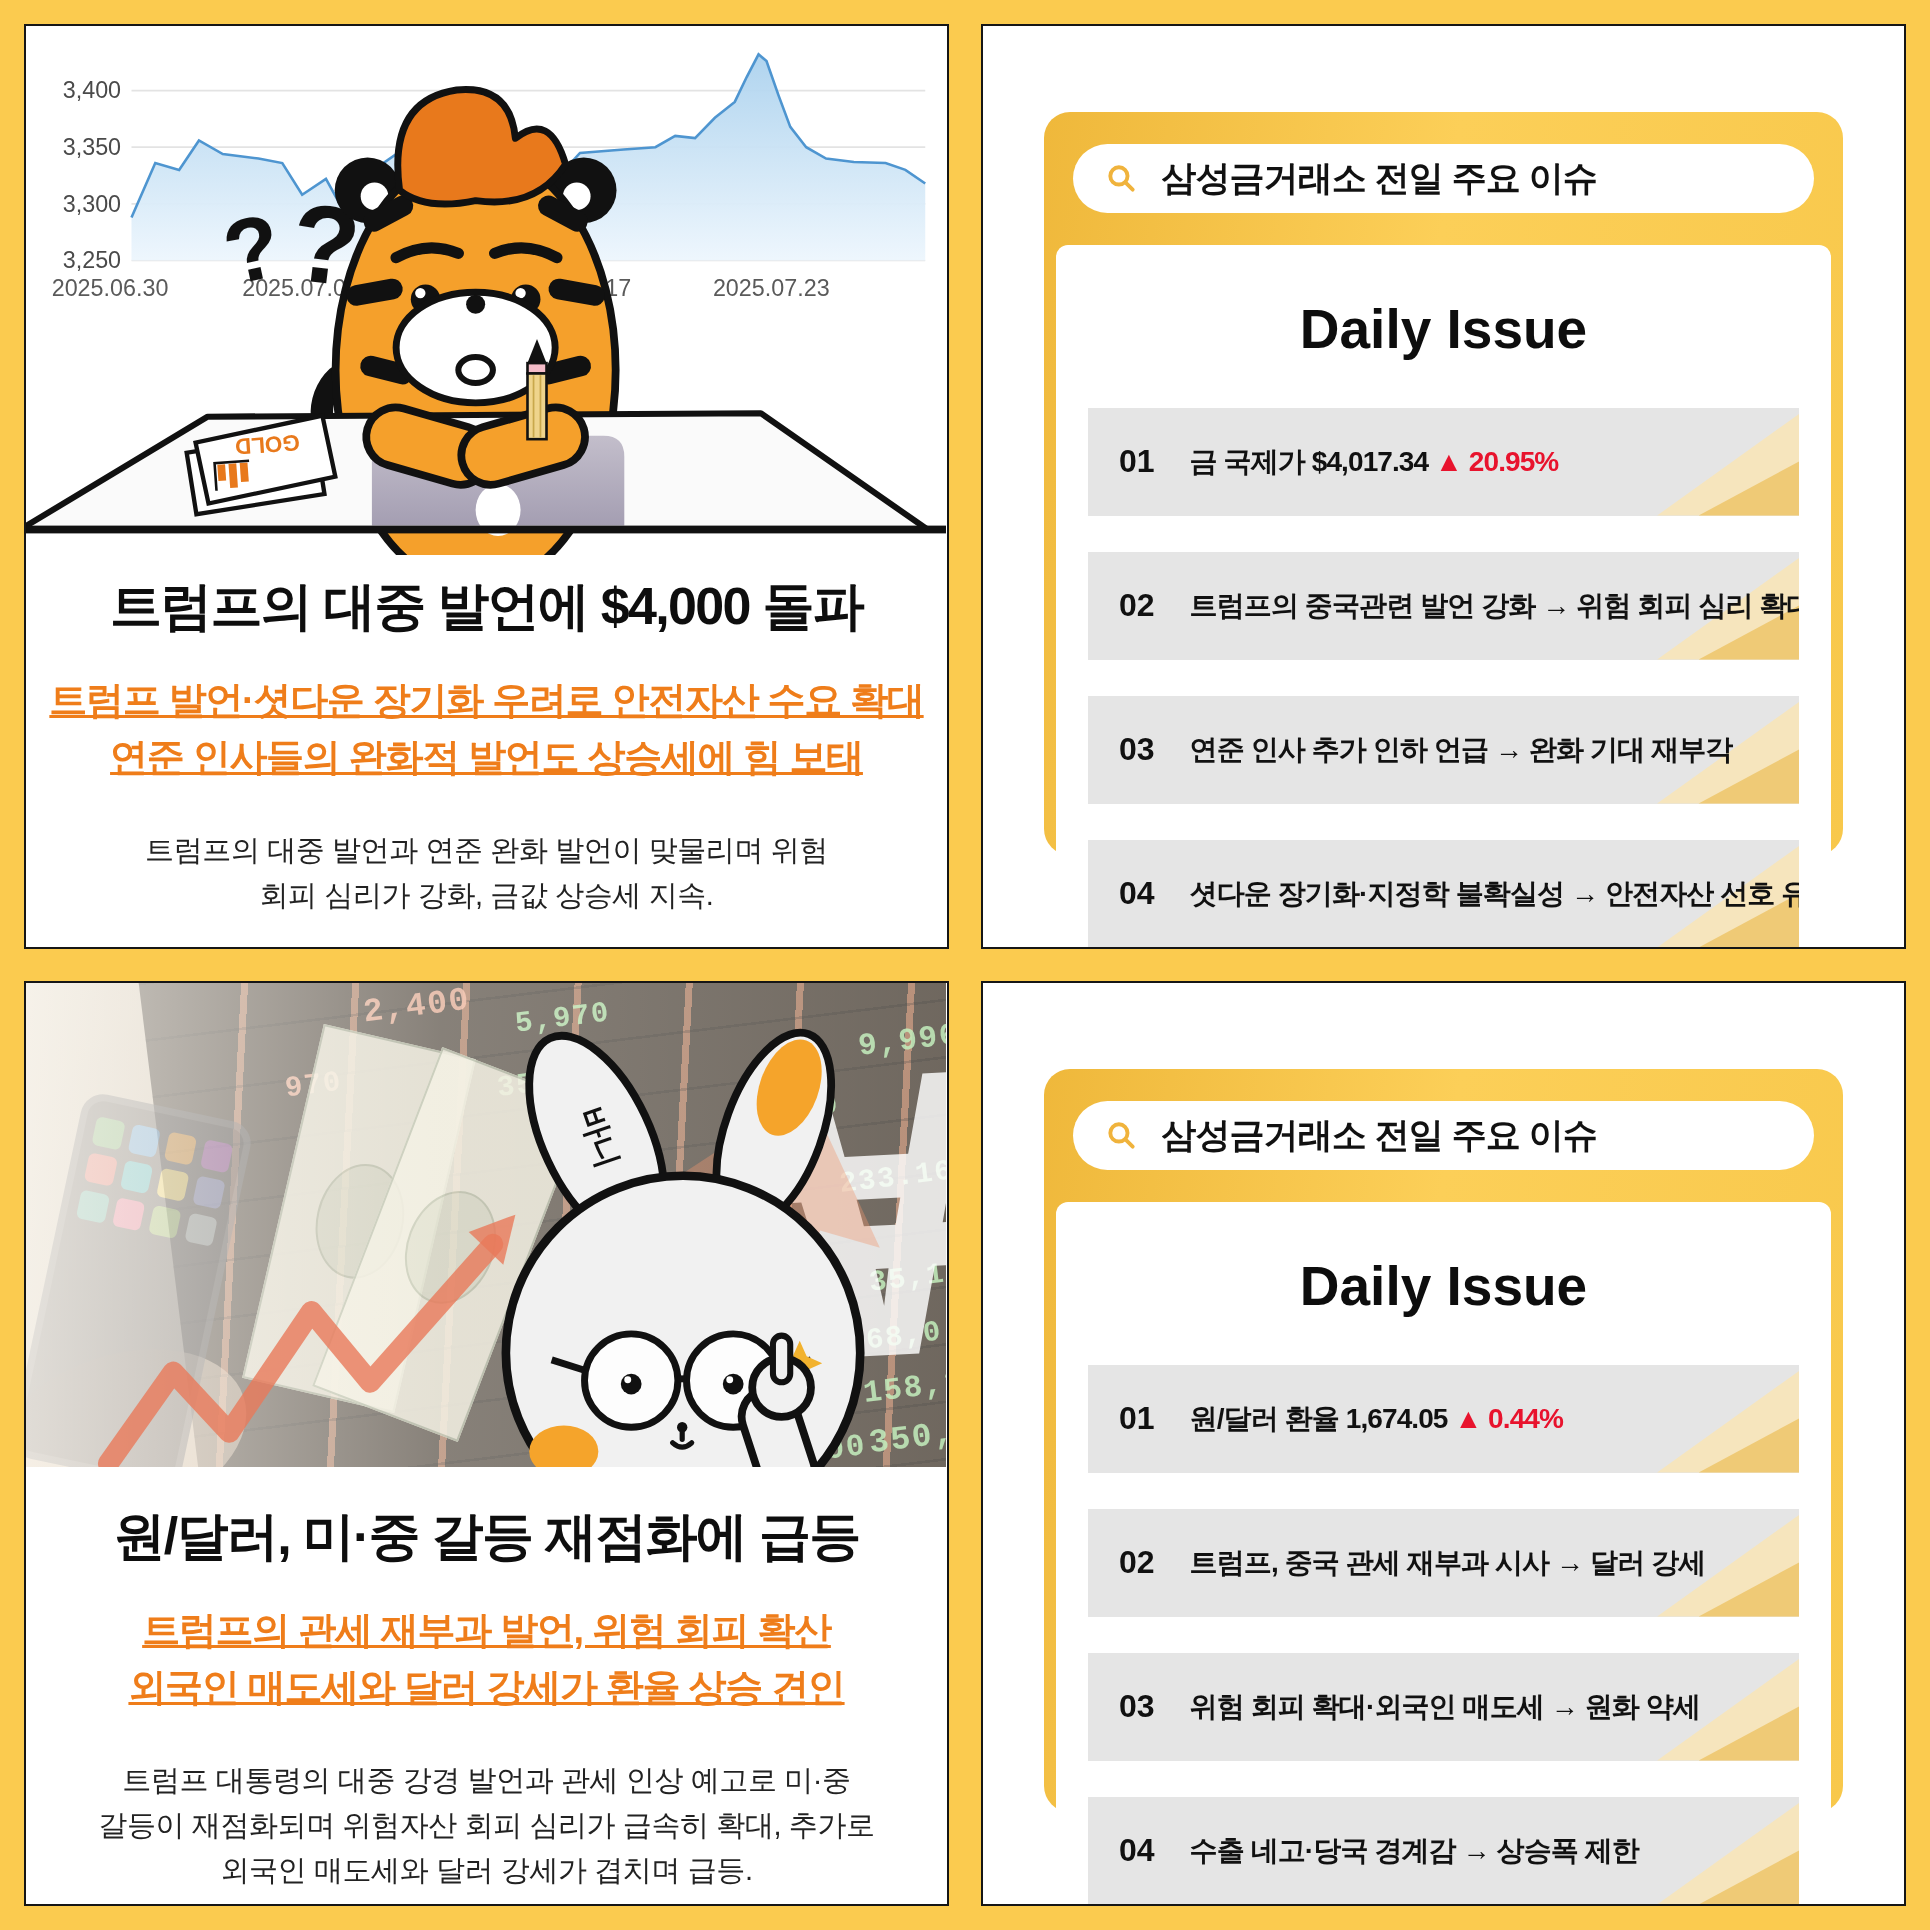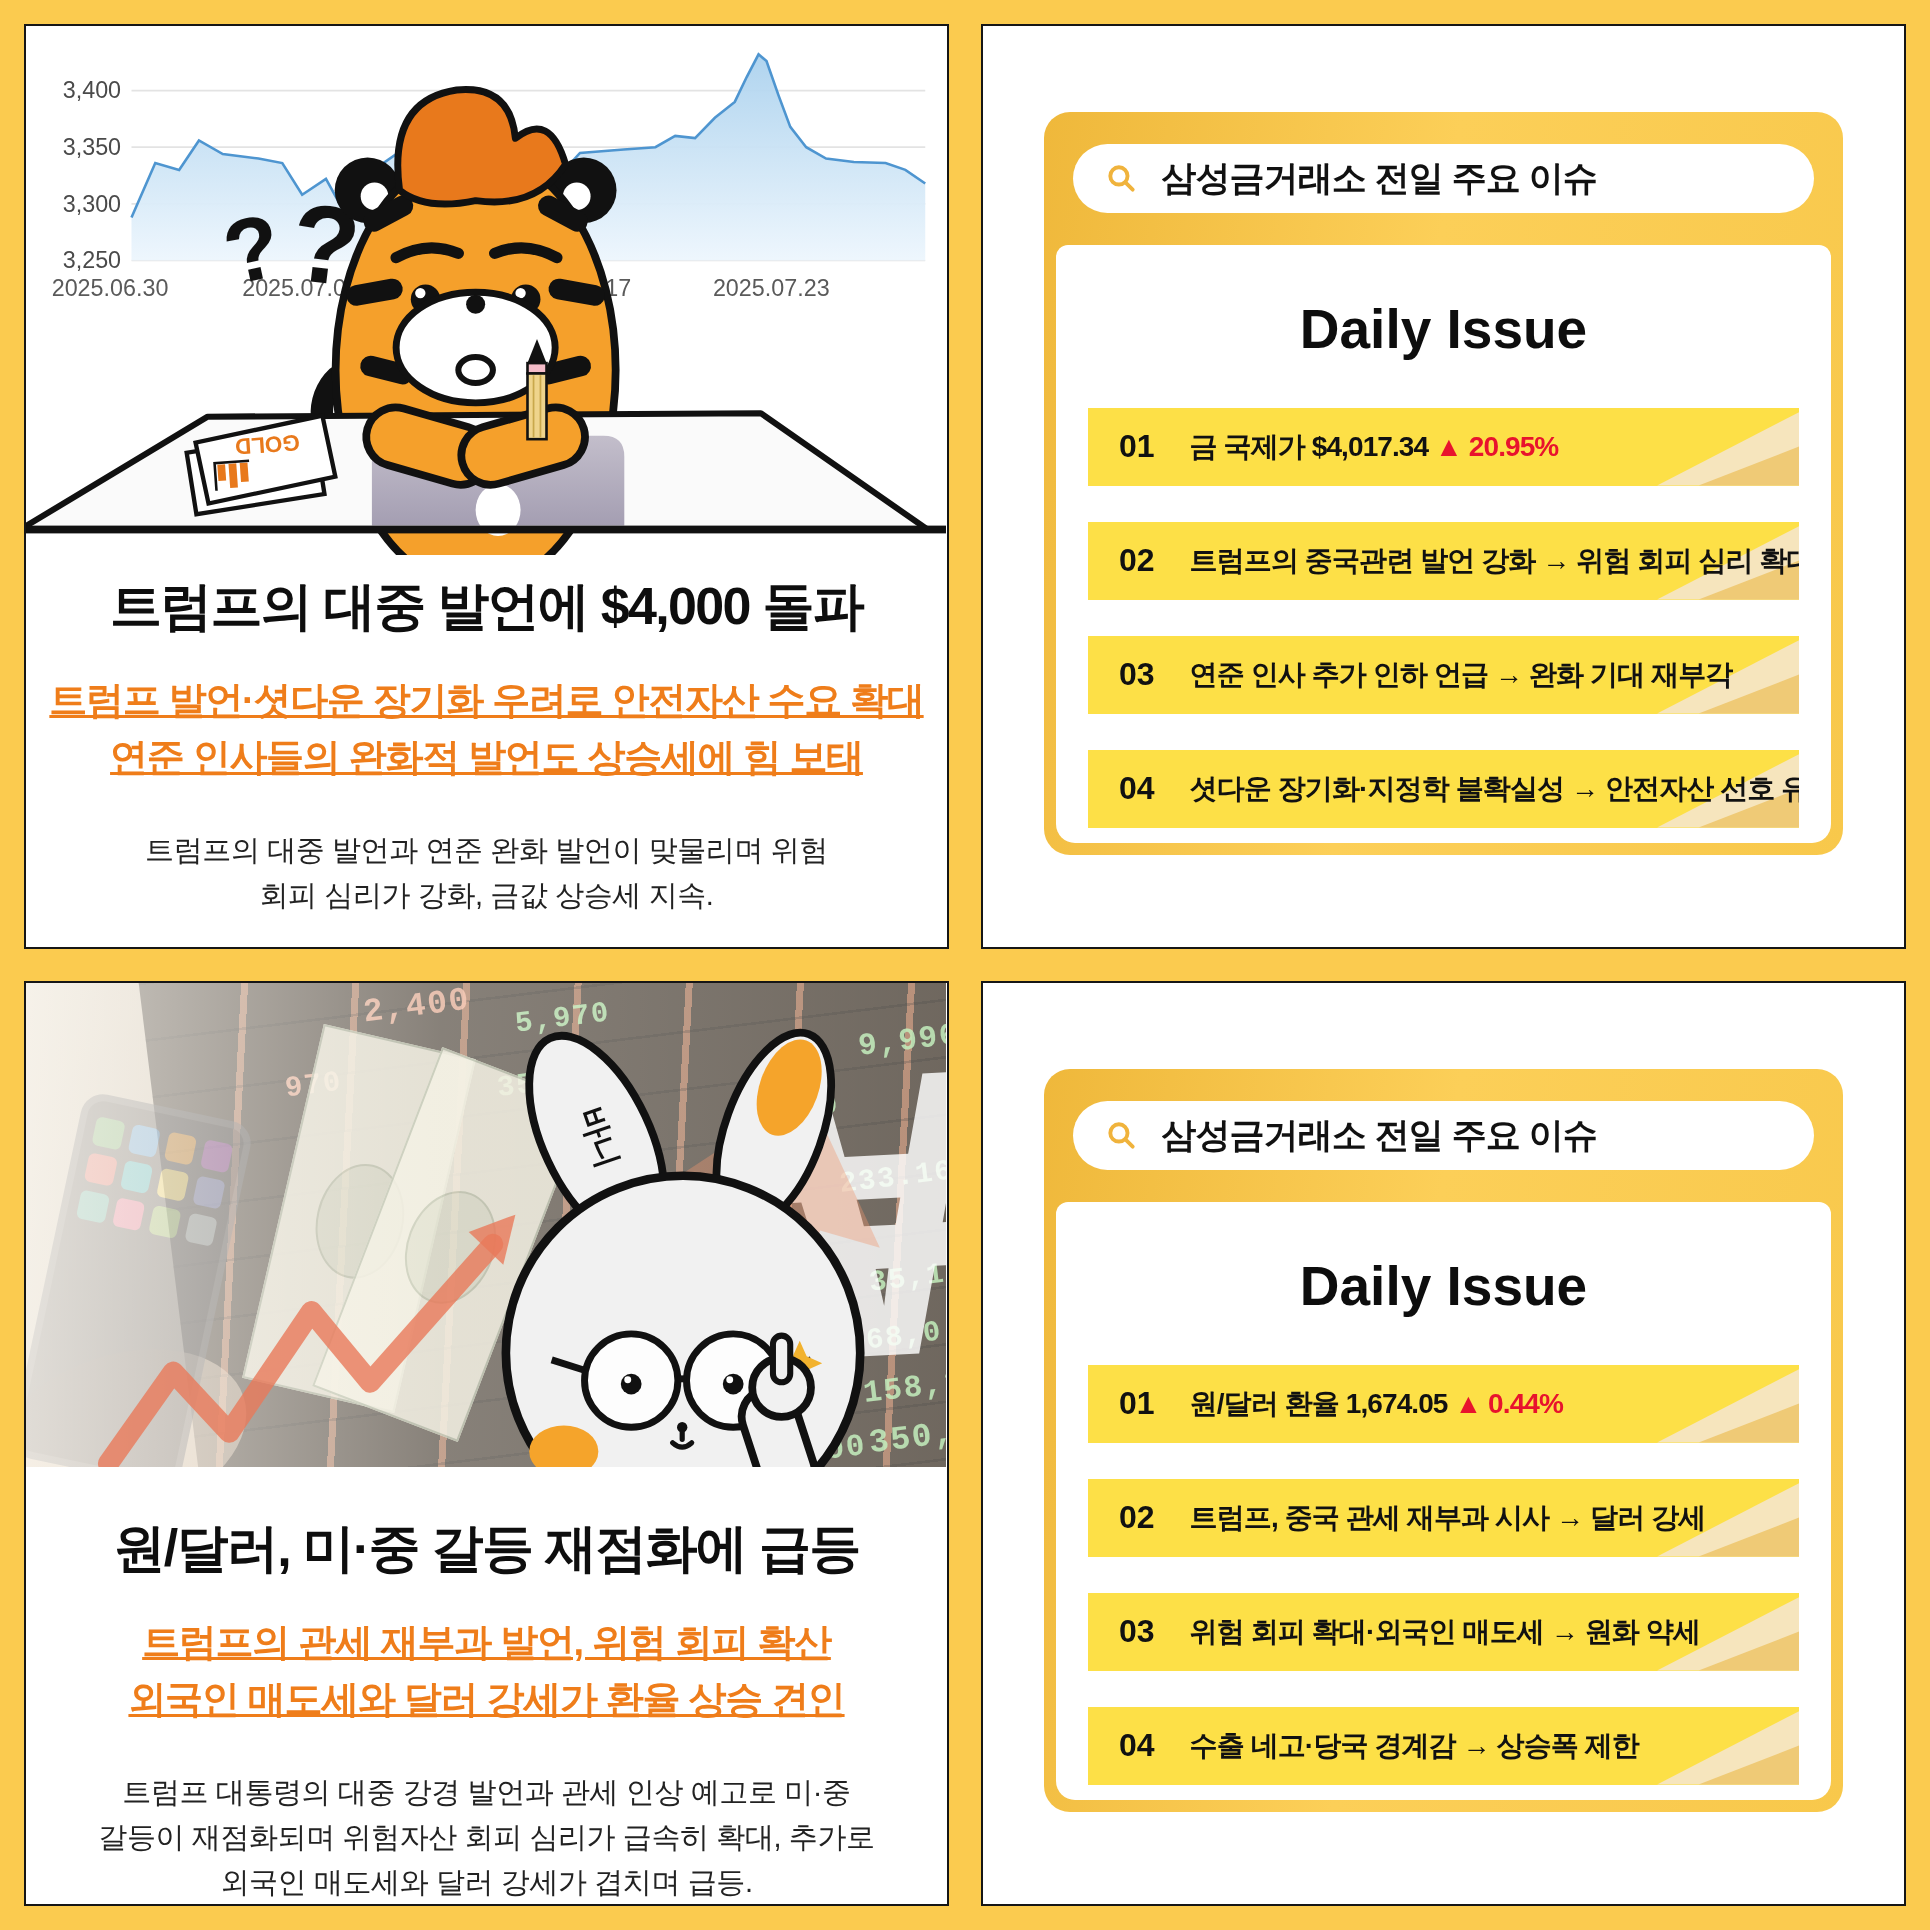--- a/index.html
+++ b/index.html
@@ -54,21 +54,21 @@
   .search-pill .label{font-size:35px;font-weight:700;color:#111;letter-spacing:-0.9px;white-space:nowrap;}
   .browser-body{
     flex:1;background:#ffffff;border-radius:12px 12px 19px 19px;
     padding:29px 32px 0;box-sizing:border-box;
   }
   .di-heading{
     margin:22.5px 0 47px;text-align:center;
     font-size:55px;font-weight:900;color:#0d0d0d;letter-spacing:0px;
   }
   .row{
-    position:relative;height:78px;background:#fde047;
+    position:relative;height:108px;background:#e5e5e5;
     display:flex;align-items:center;padding-left:31px;margin-bottom:36px;
     overflow:hidden;
   }
   .row:last-child{margin-bottom:0;}
   .row::before{
     content:"";position:absolute;right:0;top:0;width:173px;height:100%;
     background:#F6E5BD;clip-path:polygon(100% 6%,100% 100%,18% 100%);
   }
   .row::after{
     content:"";position:absolute;right:0;top:0;width:173px;height:100%;
@@ -378,21 +378,21 @@
       <path d="M 895 414 L 903 432 L 921 440 L 903 448 L 895 466 L 887 448 L 869 440 L 887 432 Z" fill="#F2B22E"></path>
 
       <g>
         <rect x="838" y="468" width="64" height="130" rx="32" fill="#F1F1F1" stroke="#111" stroke-width="9" transform="rotate(-18 870 533)"></rect>
         <circle cx="874" cy="468" r="34" fill="#F1F1F1" stroke="#111" stroke-width="9"></circle>
         <rect x="864" y="408" width="20" height="54" rx="10" fill="#F1F1F1" stroke="#111" stroke-width="7"></rect>
       </g>
     </svg>
   </div>
 
-  <div class="copy" style="top:530px;">
+  <div class="copy" style="top:518px;">
     <h1 class="headline">원/달러, 미·중 갈등 재점화에 급등</h1>
     <p class="sub">
       <span>트럼프의 관세 재부과 발언, 위험 회피 확산</span><br>
       <span>외국인 매도세와 달러 강세가 환율 상승 견인</span>
     </p>
     <p class="bodytext">
       <span>트럼프 대통령의 대중 강경 발언과 관세 인상 예고로 미·중</span><br>
       <span>갈등이 재점화되며 위험자산 회피 심리가 급속히 확대, 추가로</span><br>
       <span>외국인 매도세와 달러 강세가 겹치며 급등.</span>
     </p>

